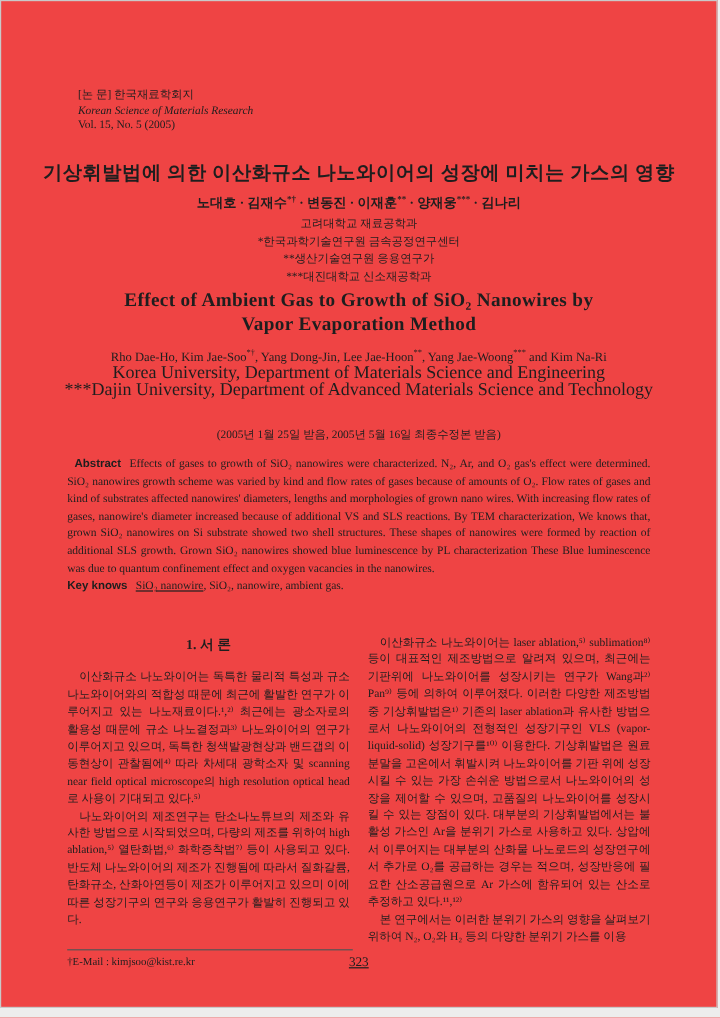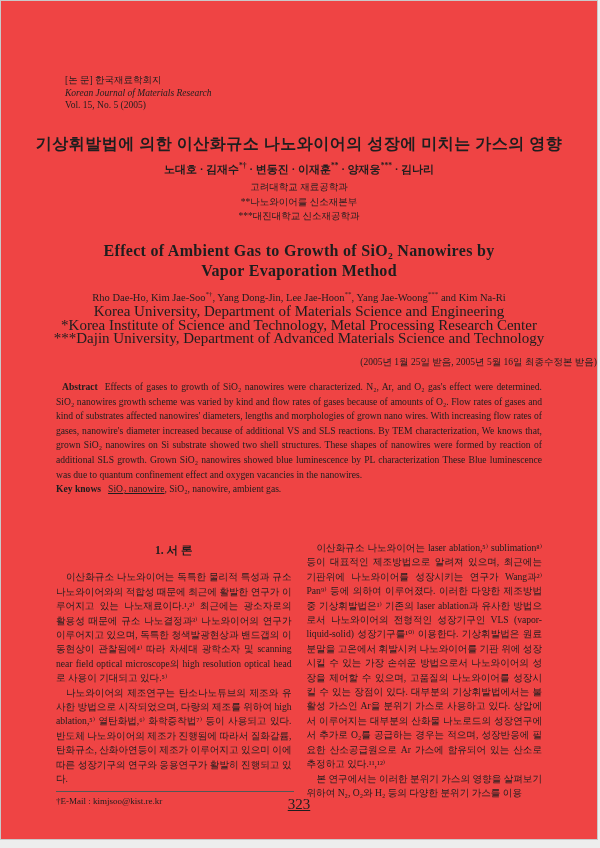--- a/index.html
+++ b/index.html
@@ -25,72 +25,72 @@
 
   .title-kr{top:133px;font-size:16px;font-weight:bold;letter-spacing:0.5px;}
   .authors-kr{top:160px;font-size:11px;font-weight:bold;}
   .authors-kr sup{font-size:7.5px;}
   .affils-kr{top:179px;font-size:9.5px;line-height:14.5px;}
 
   .title-en{top:240px;font-size:16px;font-weight:bold;line-height:20px;letter-spacing:0.3px;}
   .authors-en{top:289px;font-size:10.5px;}
   .authors-en sup{font-size:7px;}
   .affils-en{top:304px;font-size:15px;line-height:13.5px;}
-  .received{top:355px;font-size:9.5px;text-align:right;}
+  .received{top:355px;font-size:9.5px;}
 
   .abstract{left:55px;right:55px;top:379px;text-align:justify;font-size:9.6px;line-height:14.6px;}
   .abstract p{margin:0;text-indent:6px;}
   .label-sans{
-    font-family:Liberation Serif, serif;
+    font-family:Liberation Sans, sans-serif;
     font-weight:bold;font-size:9.6px;
     margin-right:7px;
   }
   .keywords{left:55px;right:55px;top:482px;font-size:9.6px;}
   .kw-underline{text-decoration:underline;}
 
-  .columns{left:55px;right:55px;top:540px;display:flex;gap:15px;}
+  .columns{left:55px;right:55px;top:528px;display:flex;gap:15px;}
   .col{flex:1;text-align:justify;font-size:9.6px;line-height:14.4px;}
   .section-heading{text-align:center;font-size:11.5px;font-weight:bold;margin:2px 0 13px 0;}
   .col p{margin:0;text-indent:10px;}
 
   .footnote{left:55px;top:790px;width:238px;border-top:1px solid #555;
     padding-top:4px;font-size:9px;}
-  .page-number{top:795px;font-size:15px;text-decoration:underline;}
+  .page-number{top:795px;font-size:11px;text-decoration:underline;}
 </style>
 </head>
 <body>
 
 <div class="page">
 
   <div class="abs journal-header">
     <div class="jh-line1">[논  문] 한국재료학회지</div>
-    <div class="jh-line2">Korean Journal of Materials Research</div>
+    <div class="jh-line2">Korean Science of Materials Research</div>
     <div class="jh-line3">Vol. 15, No. 5 (2005)</div>
   </div>
 
   <div class="abs center title-kr">기상휘발법에 의한 이산화규소 나노와이어의 성장에 미치는 가스의 영향</div>
 
   <div class="abs center authors-kr"><span>노대호 · 김재수</span><sup>*†</sup><span> · 변동진 · 이재훈</span><sup>**</sup><span> · 양재웅</span><sup>***</sup><span> · 김나리</span></div>
 
   <div class="abs center affils-kr">
     <div>고려대학교 재료공학과</div>
-    <div>**나노와이어를 신소재본부</div>
+    <div>*한국과학기술연구원 금속공정연구센터</div>
+    <div>**생산기술연구원 응용연구가</div>
     <div>***대진대학교 신소재공학과</div>
   </div>
 
   <div class="abs center title-en">
     <div>Effect of Ambient Gas to Growth of SiO₂ Nanowires by</div>
     <div>Vapor Evaporation Method</div>
   </div>
 
   <div class="abs center authors-en"><span>Rho Dae-Ho, Kim Jae-Soo</span><sup>*†</sup><span>, Yang Dong-Jin, Lee Jae-Hoon</span><sup>**</sup><span>, Yang Jae-Woong</span><sup>***</sup><span> and Kim Na-Ri</span></div>
 
   <div class="abs center affils-en">
     <div>Korea University, Department of Materials Science and Engineering</div>
-    <div>*Korea Institute of Science and Technology, Metal Processing Research Center</div>
     <div>***Dajin University, Department of Advanced Materials Science and Technology</div>
   </div>
 
   <div class="abs center received">(2005년 1월 25일 받음, 2005년 5월 16일 최종수정본 받음)</div>
 
   <div class="abs abstract">
     <p><span class="label-sans">Abstract</span><span>Effects of gases to growth of SiO₂ nanowires were characterized. N₂, Ar, and O₂ gas's effect were determined. SiO₂ nanowires growth scheme was varied by kind and flow rates of gases because of amounts of O₂. Flow rates of gases and kind of substrates affected nanowires' diameters, lengths and morphologies of grown nano wires. With increasing flow rates of gases, nanowire's diameter increased because of additional VS and SLS reactions. By TEM characterization, We knows that, grown SiO₂ nanowires on Si substrate showed two shell structures. These shapes of nanowires were formed by reaction of additional SLS growth. Grown SiO₂ nanowires showed blue luminescence by PL characterization These Blue luminescence was due to quantum confinement effect and oxygen vacancies in the nanowires.</span></p>
   </div>
 
   <div class="abs keywords"><span class="label-sans">Key knows</span><span class="kw-underline">SiO₂ nanowire</span><span>, SiO₂, nanowire, ambient gas.</span></div>

